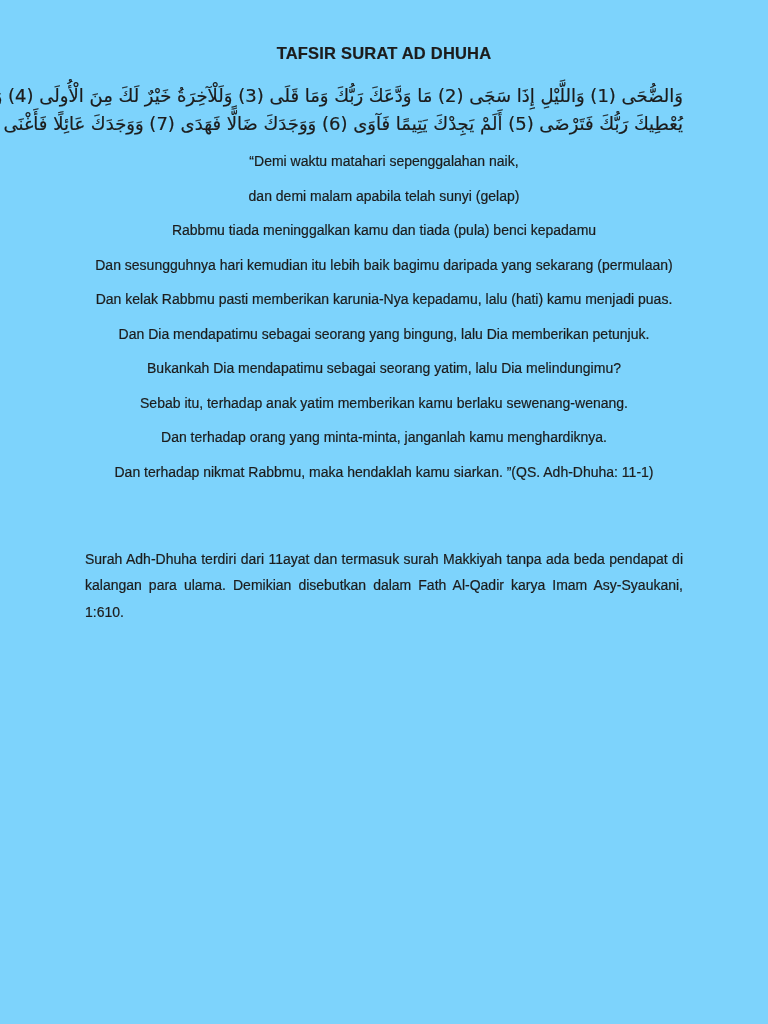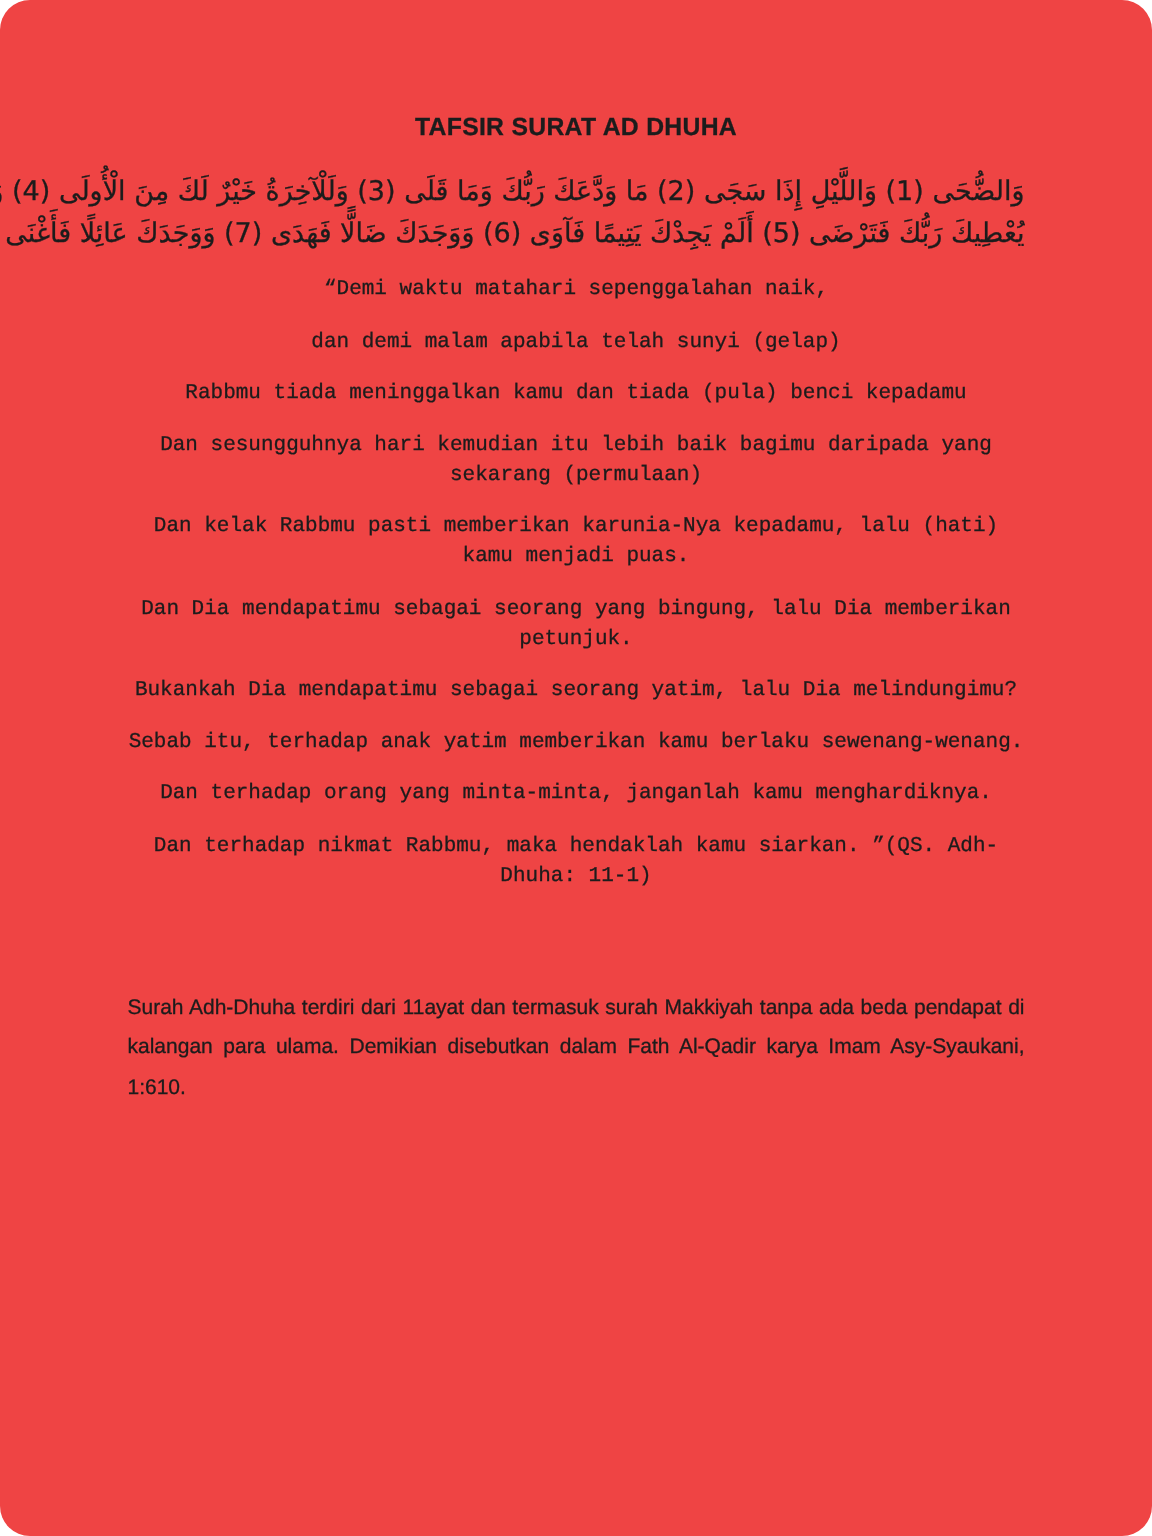--- a/index.html
+++ b/index.html
@@ -4,28 +4,27 @@
 <style>
   html, body {
     margin: 0;
     padding: 0;
     background: #ffffff;
   }
   .page {
     position: relative;
     width: 768px;
     height: 1024px;
-    background: #ef4444;
+    background: #7dd3fc;
     box-sizing: border-box;
-    padding: 74px 85px 0 85px;
+    padding: 42px 85px 0 85px;
     font-family: "Liberation Sans", sans-serif;
     color: #1c1c1c;
     -webkit-text-stroke: 0.2px #1c1c1c;
     overflow: hidden;
-    border-radius: 20px;
   }
   .title {
     font-size: 16.5px;
     line-height: 22px;
     font-weight: bold;
     text-align: center;
     letter-spacing: 0.2px;
     margin: 0 0 18px 0;
   }
   .para {
@@ -53,21 +52,20 @@
     white-space: nowrap;
   }
   .translations {
     margin-top: 14px;
   }
   .t-line {
     font-size: 14px;
     line-height: 20px;
     text-align: center;
     margin: 0 0 14.5px 0;
-    font-family: Liberation Mono, monospace;
   }
   .closing {
     margin-top: 64px;
   }
 </style>
 </head>
 <body>
 
 <div class="page">
 

